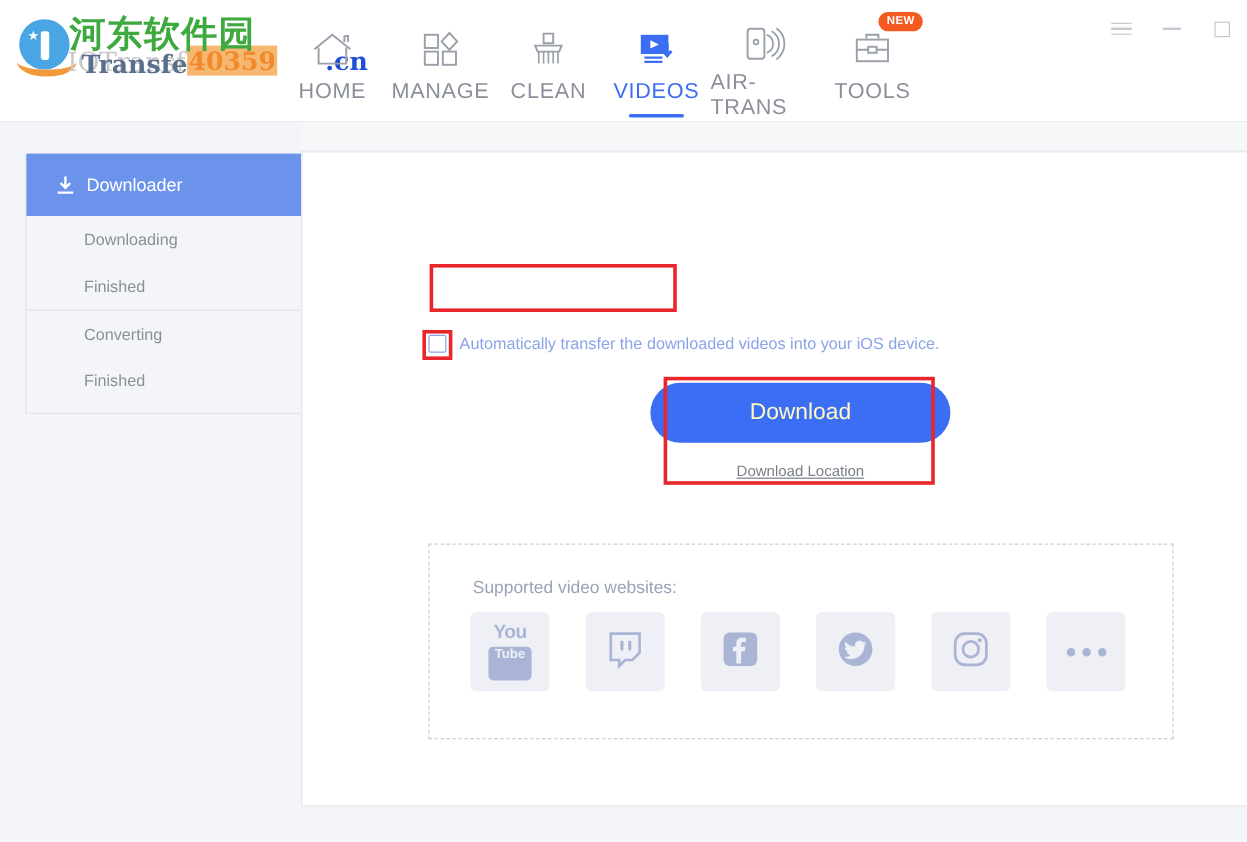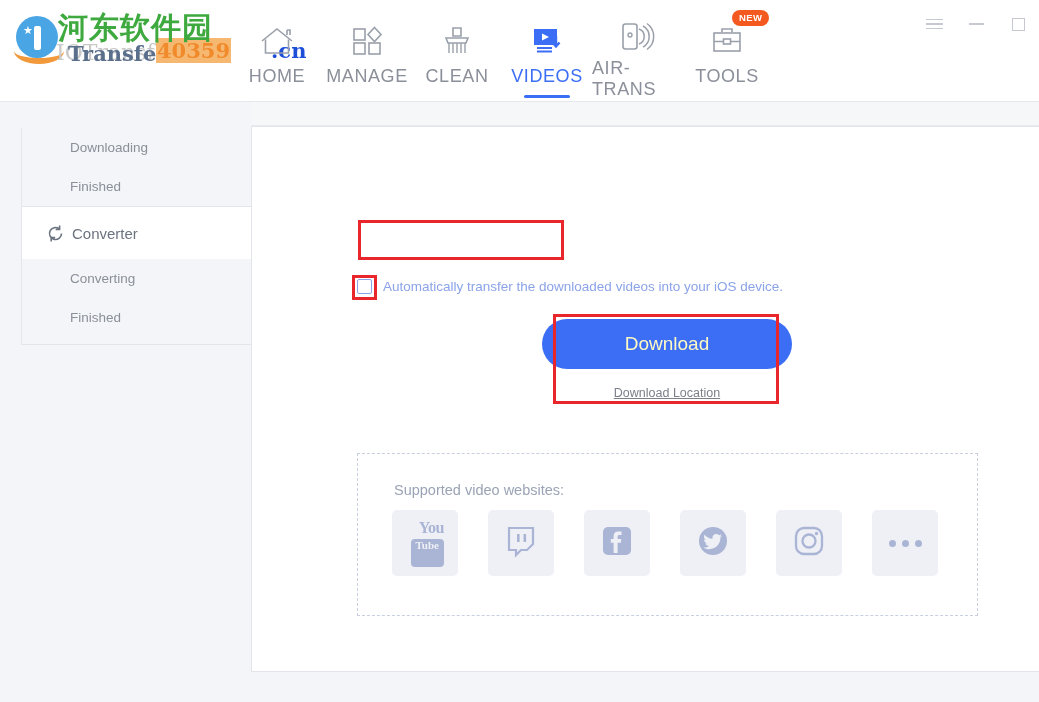--- a/index.html
+++ b/index.html
@@ -181,21 +181,21 @@
     position: absolute; left: 36px; top: 28px; font-size: 14.5px; color: #9aa3b5;
   }
   .sup-icons {
     position: absolute; left: 34px; top: 56px; display: flex; gap: 30px;
   }
   .sup-tile {
     width: 66px; height: 66px; background: #eef0f6; border-radius: 5px;
     display: flex; align-items: center; justify-content: center; cursor: pointer;
   }
   .yt-box {
-    width: 38px; color: #aab4d4; text-align: right; line-height: 1; font-family: Liberation Serif, serif;
+    width: 38px; color: #aab4d4; text-align: center; line-height: 1;
   }
   .yt-you { font-size: 16px; font-weight: bold; letter-spacing: -0.5px; }
   .yt-tube {
     display: inline-block; background: #aab4d4; color: #eef0f6; font-size: 11px;
     font-weight: bold; border-radius: 4px; padding: 1px 5px 16px; margin-top: 2px;
   }
   .dots { display: flex; gap: 6px; }
   .dots i { width: 7px; height: 7px; border-radius: 50%; background: #aab4d4; display: block; }
 </style>
 </head>
@@ -310,33 +310,32 @@
       <div class="wc">
           <div class="mx"></div>
         </div>
     </div>
   </div>
 
   <div class="strip"></div>
   <div class="strip-white"></div>
 
   <div class="sidebar">
+    <div class="sb-main active">
+      <div class="sb-ico">
+        <svg width="17" height="17" viewBox="0 0 17 17">
+            <path d="M8.5 1 V9.5 M4.5 6.5 L8.5 10.5 L12.5 6.5" fill="none" stroke="#ffffff" stroke-width="2"></path>
+            <path d="M2 14.5 H15" stroke="#ffffff" stroke-width="2"></path>
+          </svg>
+      </div>
+      <div class="sb-text">Downloader</div>
+    </div>
     <div class="sb-sub">Downloading</div>
     <div class="sb-sub">Finished</div>
     <div class="sb-divider"></div>
-    <div class="sb-main">
-      <div class="sb-ico">
-        <svg width="19" height="19" viewBox="0 0 19 19">
-            <path d="M15.5 9.5 A6 6 0 1 1 13.2 4.8" fill="none" stroke="#6b7280" stroke-width="1.6"></path>
-            <path d="M13.6 1.5 L13.6 5.4 L9.7 5.4" fill="none" stroke="#6b7280" stroke-width="1.6"></path>
-            <path d="M5.2 17.5 L5.2 13.6 L9.1 13.6" fill="none" stroke="#6b7280" stroke-width="1.6"></path>
-          </svg>
-      </div>
-      <div class="sb-text">Converter</div>
-    </div>
     <div class="sb-sub">Converting</div>
     <div class="sb-sub">Finished</div>
   </div>
 
   <div class="panel">
 
 
     <div class="chk-row">
       <div class="chk-box"></div>
       <div class="chk-label">Automatically transfer the downloaded videos into your iOS device.</div>

